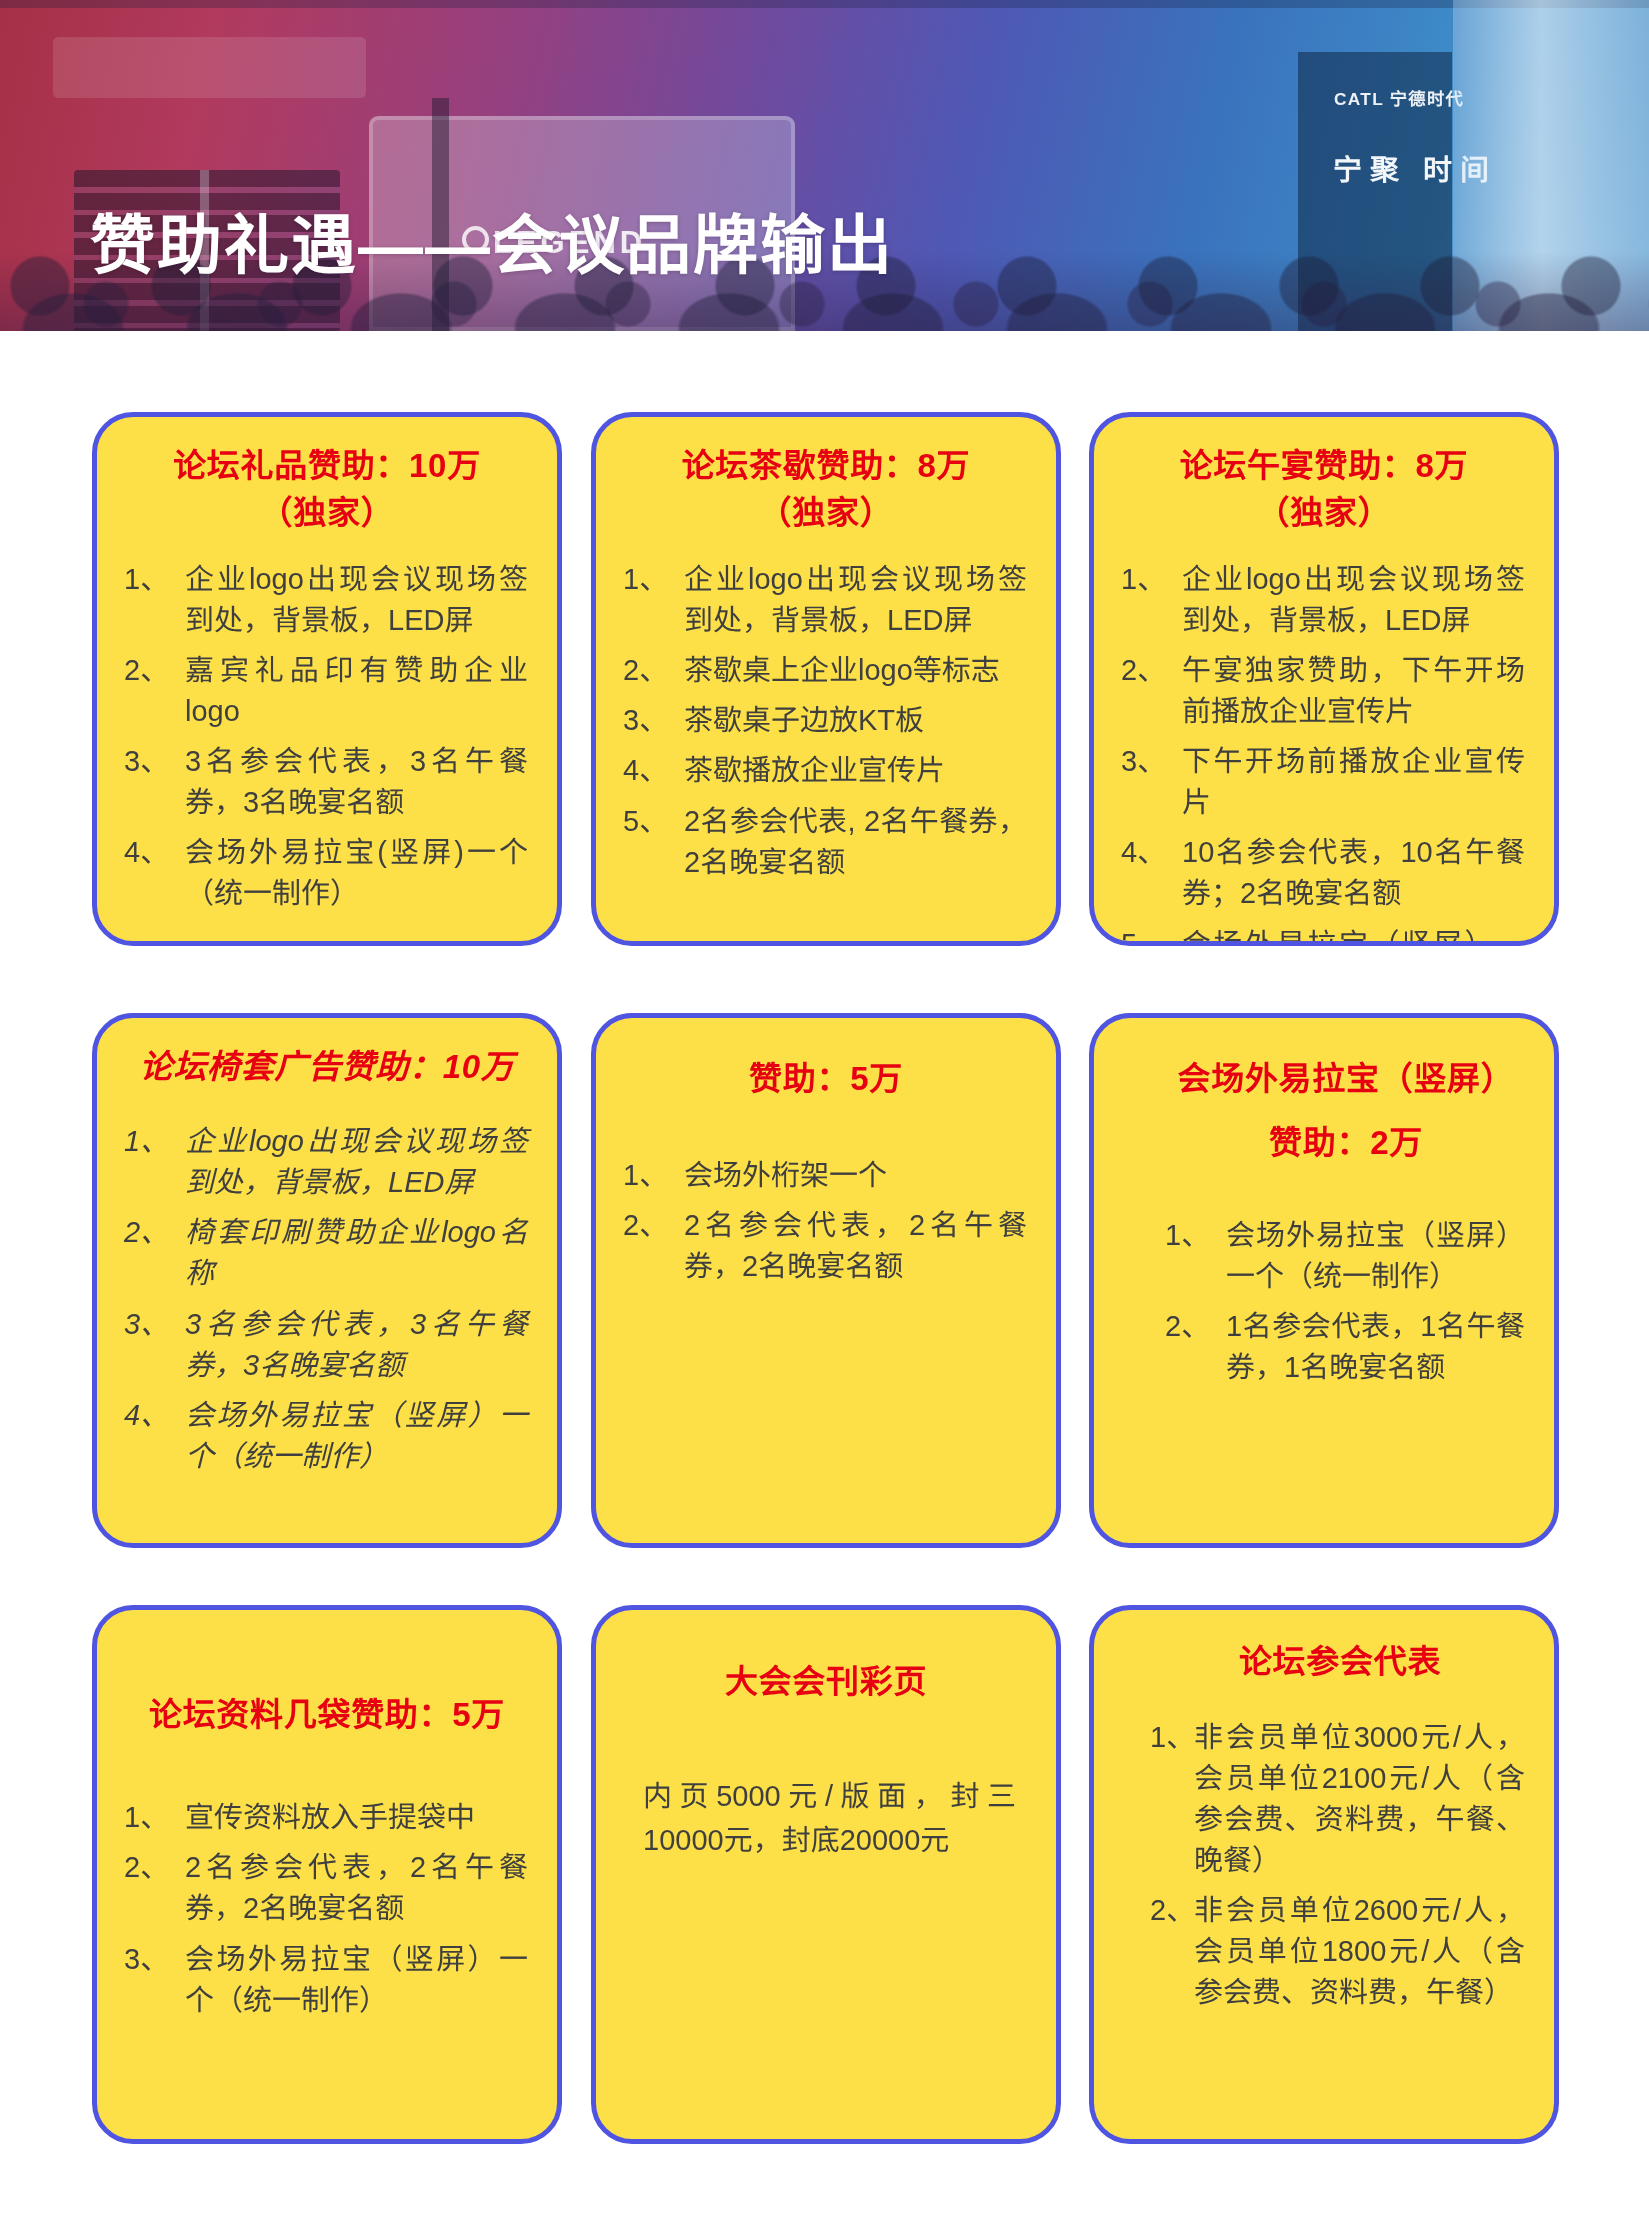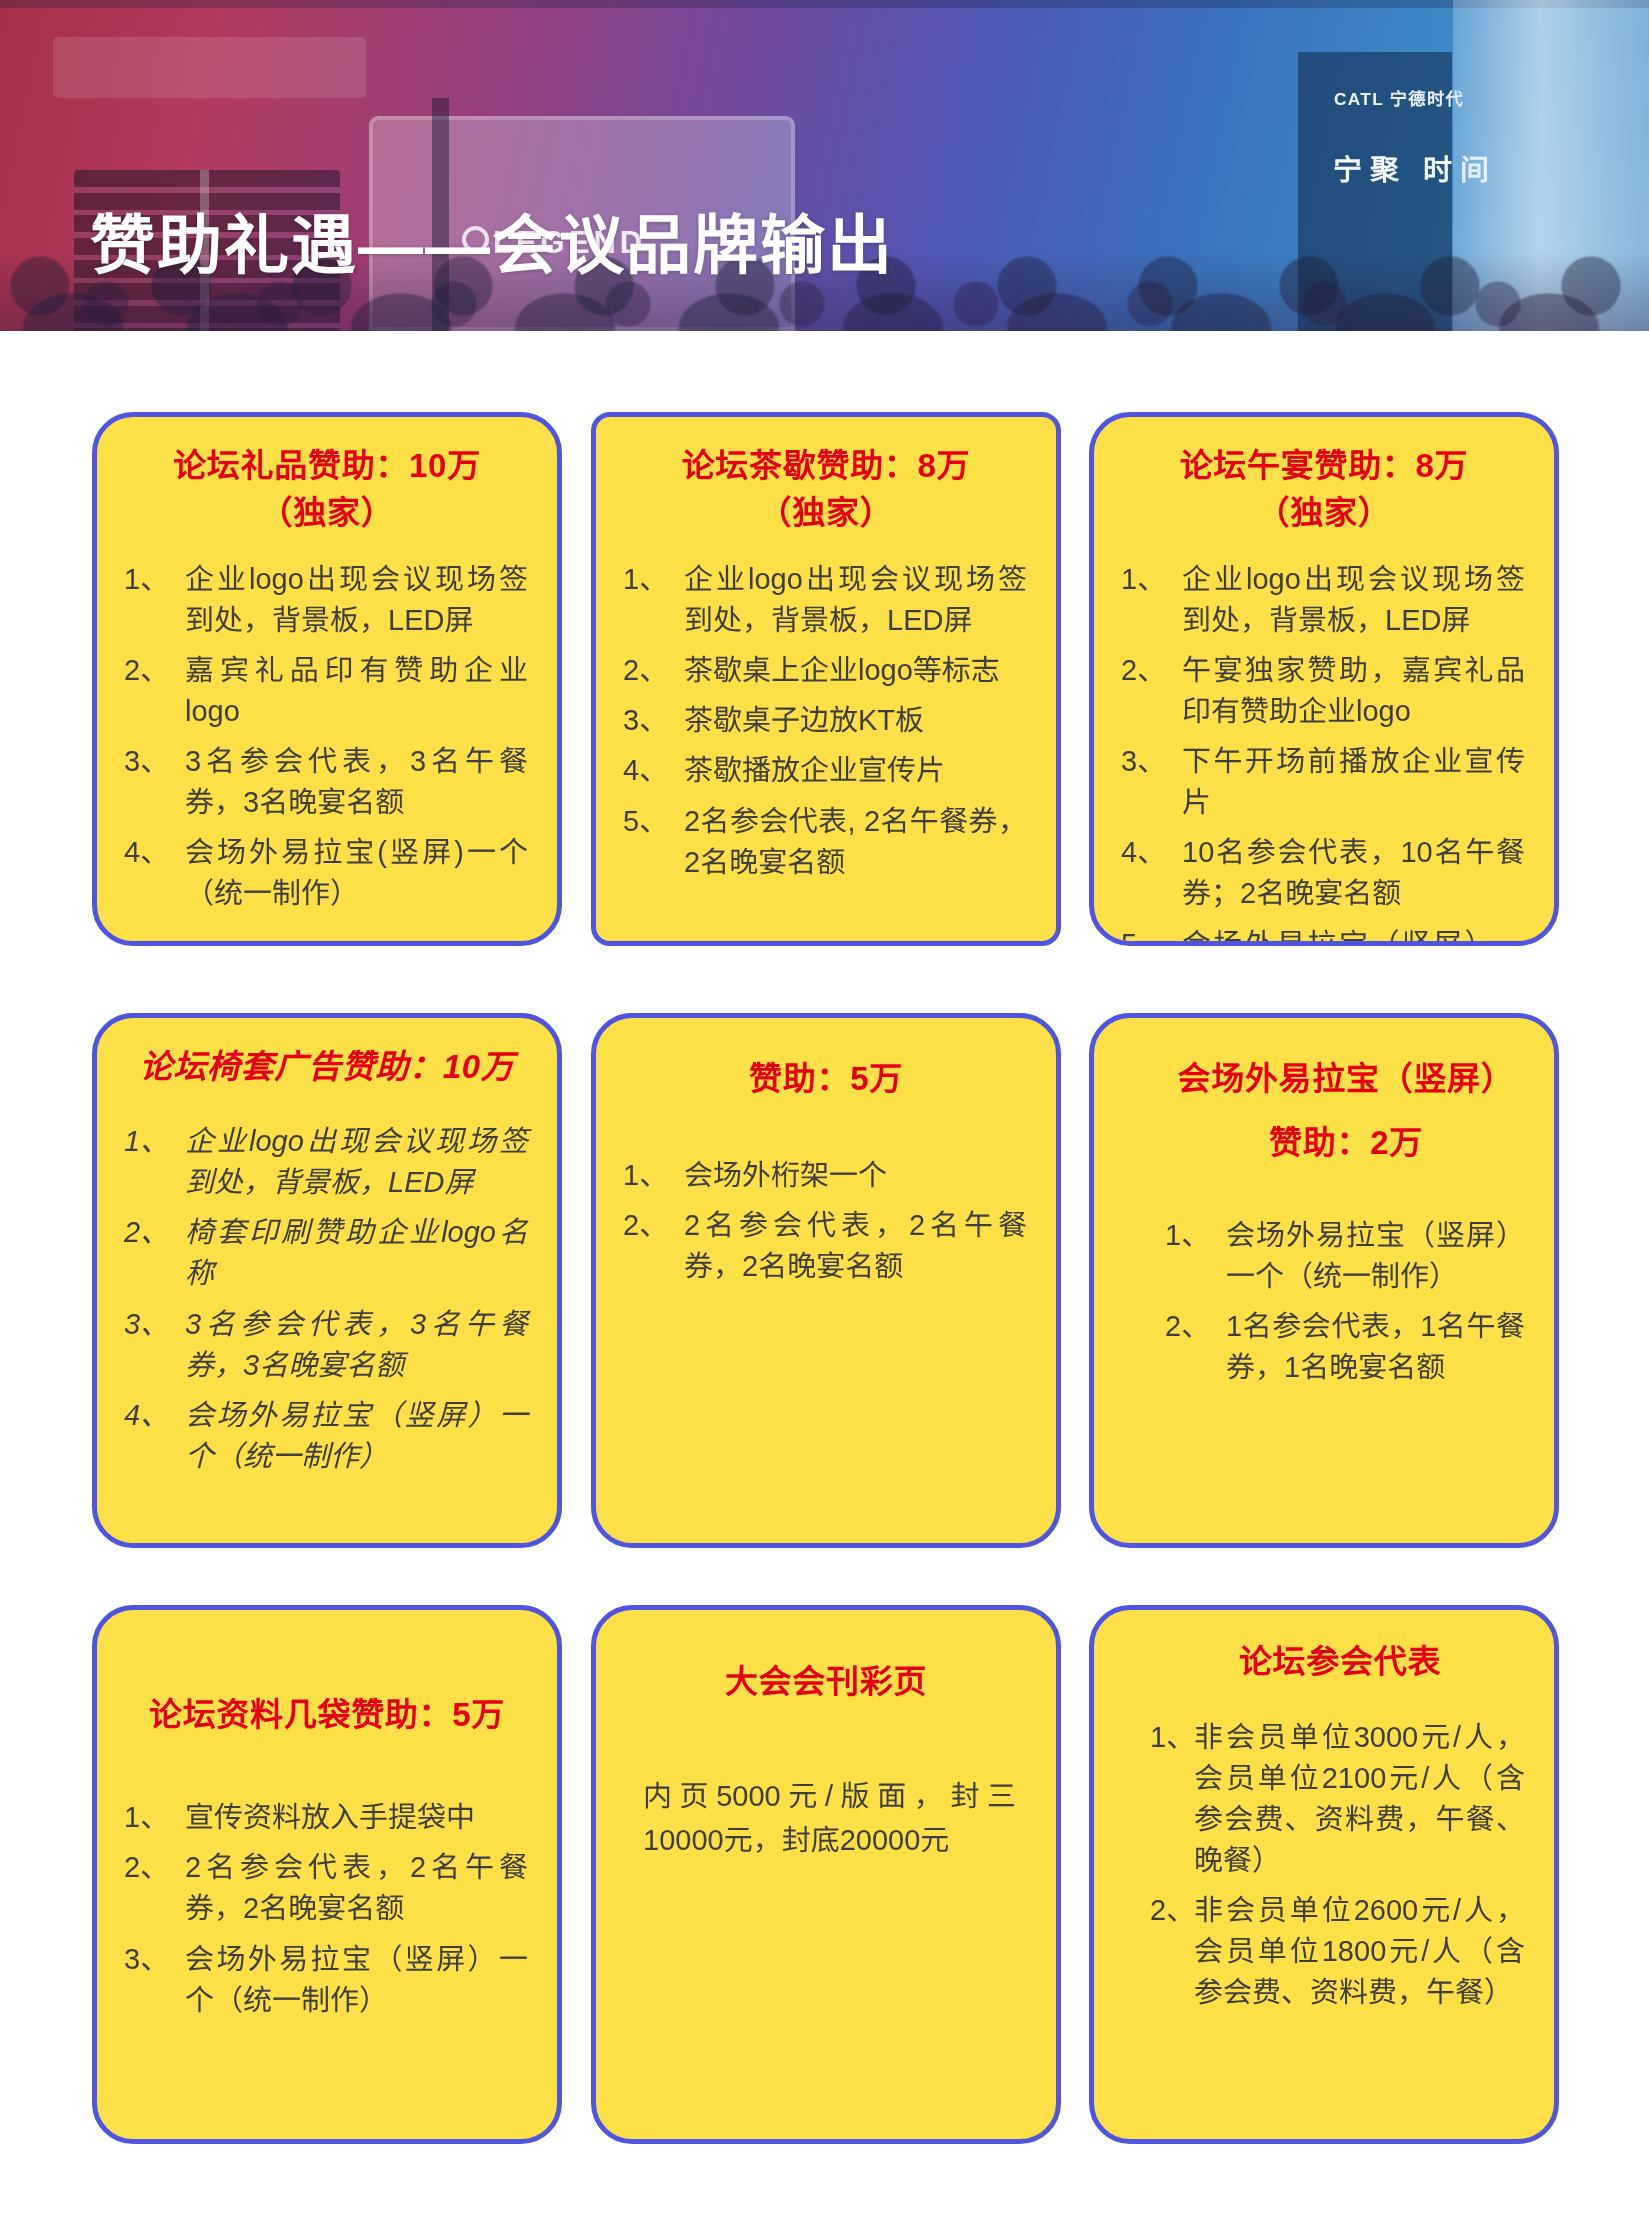--- a/index.html
+++ b/index.html
@@ -49,21 +49,21 @@
     left:90px;top:193px;z-index:9;color:#ffffff;font-size:65px;font-weight:900;
     letter-spacing:2px;white-space:nowrap;text-shadow:0 1.3px 4px rgba(30,10,40,.25);
   }
 
   
   .card{
     position:absolute;width:470px;box-sizing:border-box;background:#fde047;
     border:5.3px solid #4f55e0;border-radius:41px;overflow:hidden;
   }
   .c1{left:92px;top:412px;height:534px;}
-  .c2{left:591px;top:412px;height:534px;border-radius:19px;}
+  .c2{left:591px;top:412px;height:534px;}
   .c3{left:1089px;top:412px;height:534px;}
   .c4{left:92px;top:1013px;height:535px;font-style:italic;}
   .c5{left:591px;top:1013px;height:535px;}
   .c6{left:1089px;top:1013px;height:535px;padding-left:44px;}
   .c7{left:92px;top:1605px;height:539px;}
   .c8{left:591px;top:1605px;height:539px;}
   .c9{left:1089px;top:1605px;height:539px;padding-left:32px;}
 
   .card-title{
     margin:25px 12px 0;color:#e60012;font-size:33px;line-height:47px;
@@ -144,21 +144,21 @@
     </ul>
   </section>
 
   <section class="card c3">
     <h2 class="card-title">
       <span class="tl">论坛午宴赞助：8万</span>
       <span class="tl">（独家）</span>
     </h2>
     <ul class="card-list">
       <li><span class="num">1、</span><span class="txt">企业logo出现会议现场签到处，背景板，LED屏</span></li>
-      <li><span class="num">2、</span><span class="txt">午宴独家赞助，嘉宾礼品印有赞助企业logo</span></li>
+      <li><span class="num">2、</span><span class="txt">午宴独家赞助，下午开场前播放企业宣传片</span></li>
       <li><span class="num">3、</span><span class="txt">下午开场前播放企业宣传片</span></li>
       <li><span class="num">4、</span><span class="txt">10名参会代表，10名午餐券；2名晚宴名额</span></li>
       <li><span class="num">5、</span><span class="txt">会场外易拉宝（竖屏）一个（统一制作）</span></li>
     </ul>
   </section>
 
   <section class="card c4">
     <h2 class="card-title">
       <span class="tl">论坛椅套广告赞助：10万</span>
     </h2>

